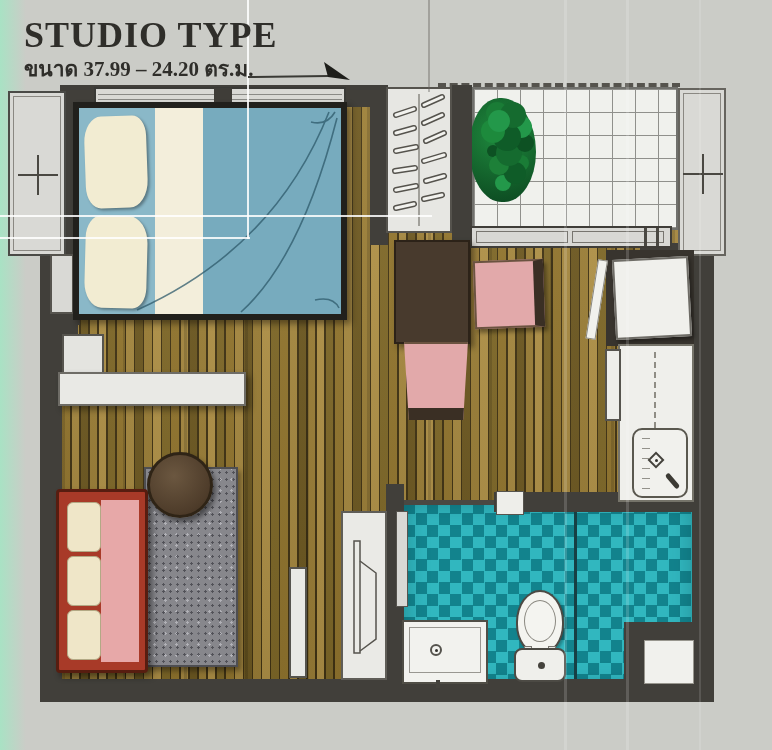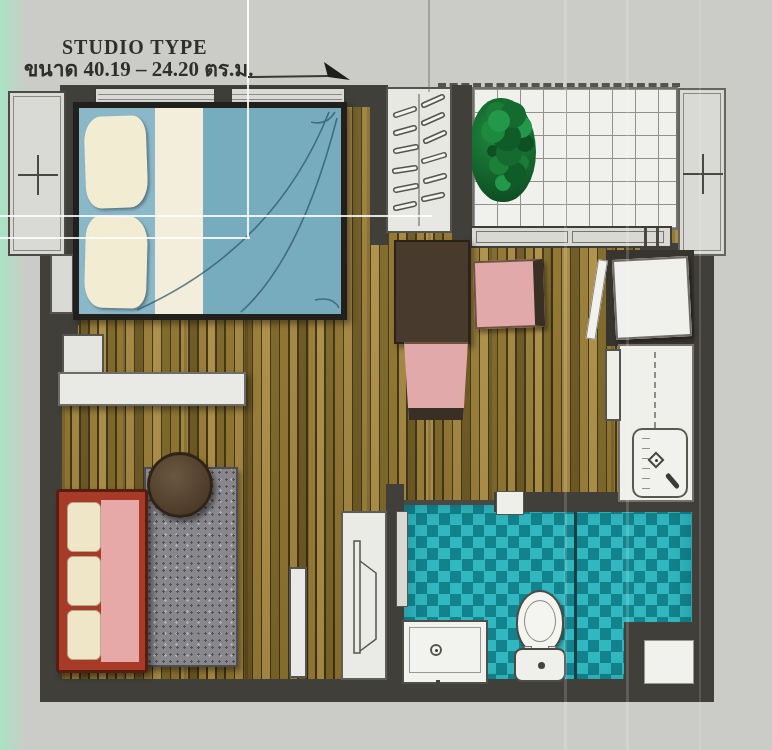--- a/index.html
+++ b/index.html
@@ -213,20 +213,20 @@
   <div class="abs" style="left:644px;top:640px;width:50px;height:44px;background:#f1f1ed;border:1px solid #98968e;"></div>
 
   <div class="abs" style="left:0;top:215px;width:432px;height:2px;background:rgba(255,255,255,.85);z-index:40;"></div>
   <div class="abs" style="left:0;top:237px;width:250px;height:2px;background:rgba(255,255,255,.85);z-index:40;"></div>
   <div class="abs" style="left:247px;top:0;width:2px;height:239px;background:rgba(255,255,255,.85);z-index:40;"></div>
   <div class="abs" style="left:428px;top:0;width:2px;height:92px;background:rgba(100,98,92,.4);z-index:40;"></div>
   <div class="abs" style="left:564px;top:0;width:3px;height:750px;background:rgba(255,255,255,.16);z-index:40;"></div>
   <div class="abs" style="left:626px;top:0;width:3px;height:750px;background:rgba(255,255,255,.16);z-index:40;"></div>
   <div class="abs" style="left:699px;top:0;width:2px;height:750px;background:rgba(255,255,255,.13);z-index:40;"></div>
 
-  <div class="title" style="left:24px;top:36px;font-size:20px;letter-spacing:1px;z-index:50;margin-left:38px;">STUDIO TYPE</div>
-  <div class="title" style="left:24px;top:52px;font-size:21px;z-index:50;font-family:'Liberation Serif','DejaVu Sans',serif;">ขนาด 40.19 – 24.20 ตร.ม.</div>
+  <div class="title" style="left:24px;top:14px;font-size:36px;letter-spacing:1px;z-index:50;">STUDIO TYPE</div>
+  <div class="title" style="left:24px;top:52px;font-size:21px;z-index:50;font-family:'Liberation Serif','DejaVu Sans',serif;">ขนาด 37.99 – 24.20 ตร.ม.</div>
   <svg width="120" height="44" viewBox="0 0 120 44" style="position:absolute;left:242px;top:50px;z-index:50;">
     <line x1="6" y1="27" x2="86" y2="26" stroke="#3a3a35" stroke-width="2"></line>
     <polygon points="82,12 108,30 86,27" fill="#1e1e1a"></polygon>
   </svg>
 
 </div>
 
 </body></html>

